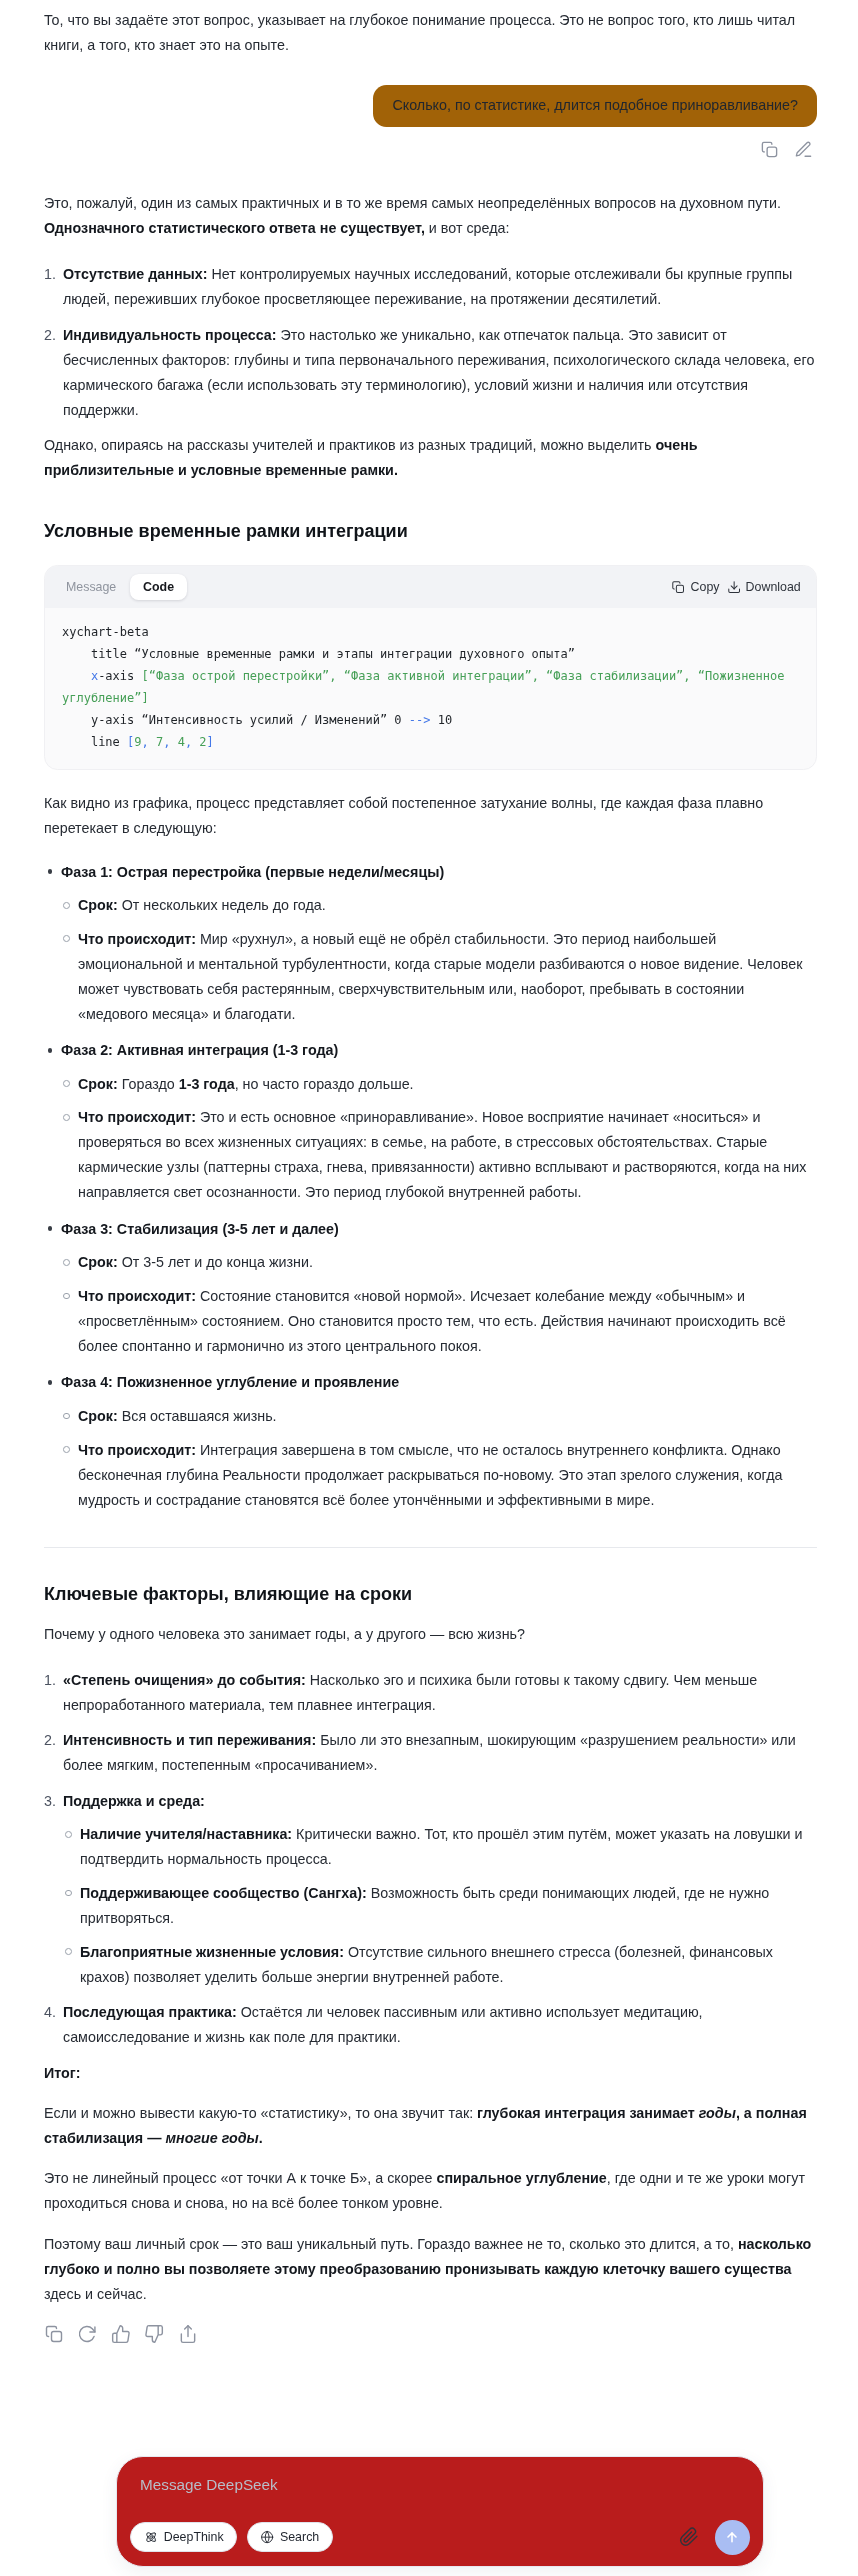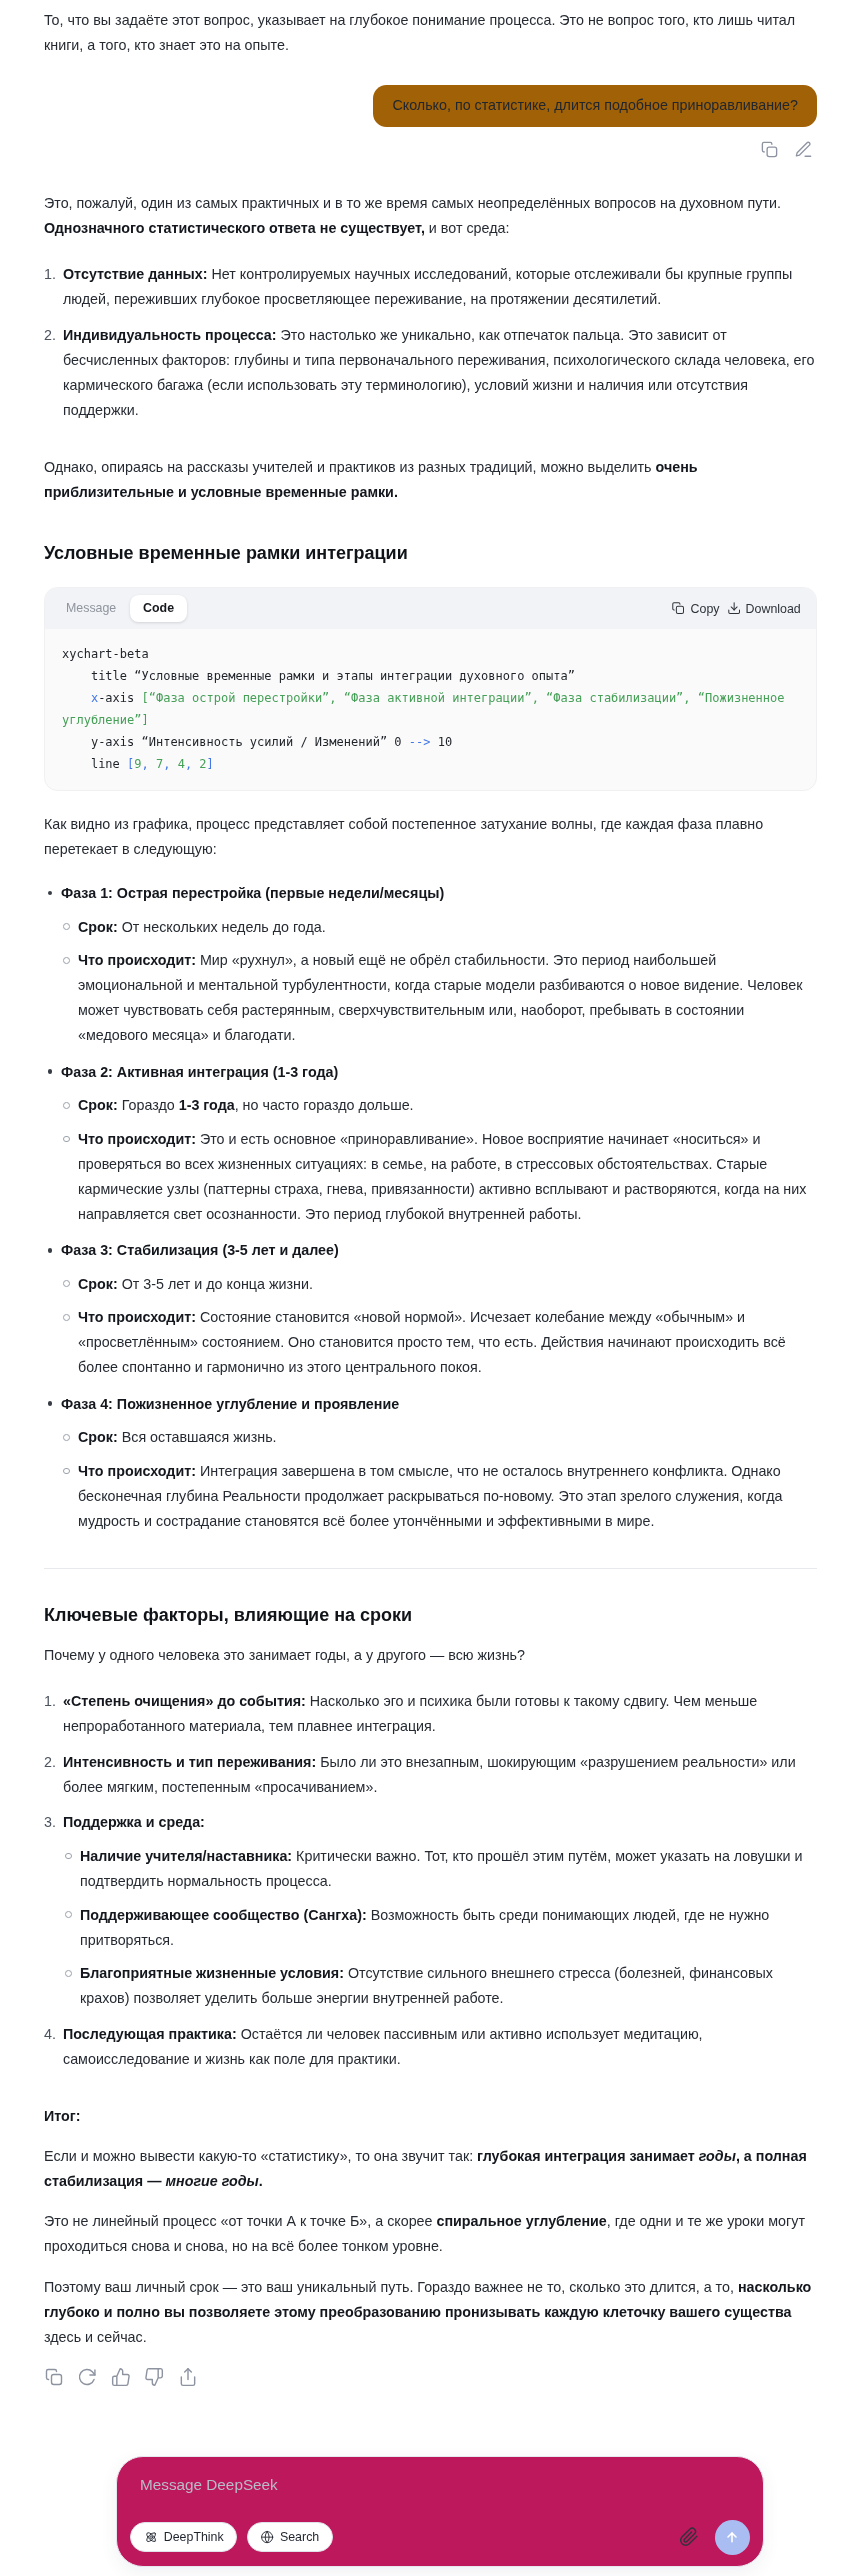--- a/index.html
+++ b/index.html
@@ -7,21 +7,21 @@
     width:859px;height:2576px;position:relative;overflow:hidden;
     background:#ffffff;color:#262b33;
     font-family:"Liberation Sans","DejaVu Sans",sans-serif;
     font-size:14.3px;line-height:25px;
     -webkit-font-smoothing:antialiased;
   }
   .content{padding:7.6px 42px 0 44px;}
   p{margin:0;}
   .b{font-weight:700;color:#14181e;}
   .i{font-style:italic;} .mt16{margin-top:15.3px;}
-  .mt20{margin-top:32px;} .mt22{margin-top:21px;} .mt28{margin-top:27px;}
+  .mt20{margin-top:10px;} .mt22{margin-top:21px;} .mt28{margin-top:27px;}
   .mt34{margin-top:32px;} .mt36{margin-top:34px;} .mt38{margin-top:36px;}
 
   
   .user-row{display:flex;justify-content:flex-end;}
   .user-bubble{
     background:#a16207;border-radius:13.4px;padding:8.6px 19px;
     max-width:611px;color:#21262e;
   }
   .user-actions{display:flex;justify-content:flex-end;gap:15.3px;margin-top:13.4px;padding-right:3.8px;}
   .icon-btn{width:19px;height:19px;cursor:pointer;color:#8d93a0;background:none;border:none;padding:0;display:inline-flex;}
@@ -60,21 +60,21 @@
 
   .divider{height:1px;background:#e7e9ed;margin-top:34px;}
 
   
   .resp-actions{display:flex;gap:13.4px;margin-top:17px;}
   .resp-actions .icon-btn{width:20px;height:20px;}
 
   
   .composer{
     position:absolute;left:116px;top:2456px;width:648px;height:111px;box-sizing:border-box;
-    background:#be185d;border:1px solid #e6e8f0;border-radius:27px;
+    background:#b91c1c;border:1px solid #e6e8f0;border-radius:27px;
     box-shadow:0 5.7px 17px rgba(60,70,100,.07);
     padding:17px 17px 11.4px 23px;
   }
   .composer-input{color:#b7bdc9;font-size:15.3px;line-height:21px;cursor:text;}
   .composer-bottom{position:absolute;left:13.4px;right:13.4px;bottom:11.4px;display:flex;align-items:center;}
   .pill{
     display:flex;align-items:center;gap:5.7px;background:#fff;border:1px solid #dfe2ea;
     border-radius:16px;padding:6.7px 12.4px;font-size:12.4px;color:#1f242d;cursor:pointer;margin-right:9.5px;font-family:inherit;
   }
   .pill svg{width:14.3px;height:14.3px;stroke:#1f242d;fill:none;stroke-width:1.5;stroke-linecap:round;stroke-linejoin:round;}

